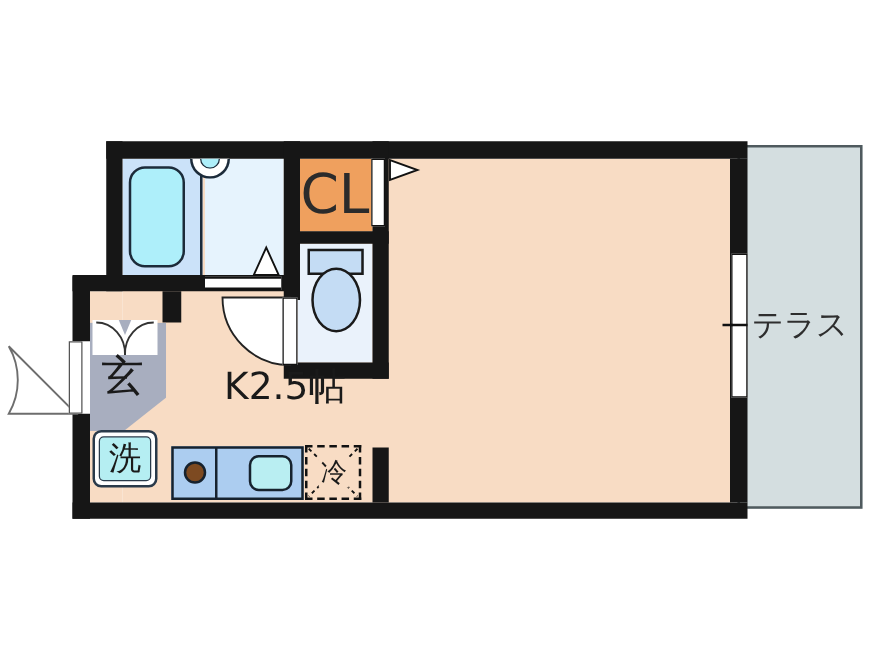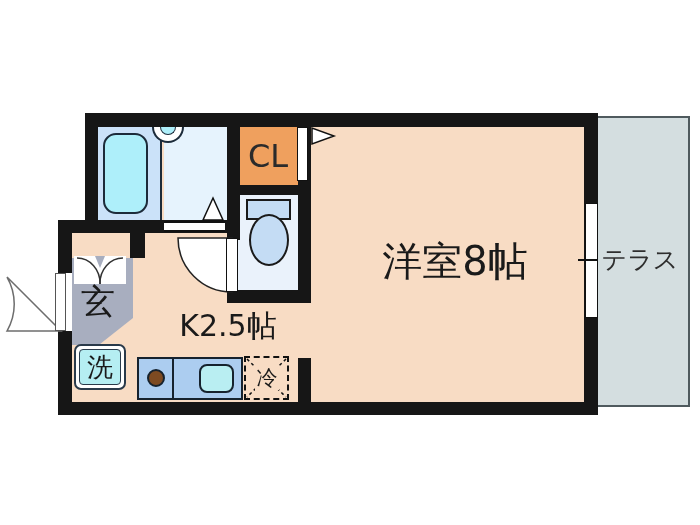--- a/index.html
+++ b/index.html
@@ -99,29 +99,26 @@
   <div class="abs fix" style="left:244px;top:356px;width:45px;height:44px;border:2px dashed #111;">
     <svg width="41" height="40">
       <line x1="1" y1="1" x2="40" y2="39" stroke="#111" stroke-width="1.5" stroke-dasharray="3,3"></line>
       <line x1="40" y1="1" x2="1" y2="39" stroke="#111" stroke-width="1.5" stroke-dasharray="3,3"></line>
     </svg>
     <div class="abs txt" style="left:9px;top:8px;width:24px;height:24px;background:#f8dcc4;font-size:21px;">
       <span>冷</span>
     </div>
   </div>
 
-  <div class="abs txt" style="left:355px;top:237px;width:200px;height:48px;font-size:40px;">
-    <span>洋室8帖</span>
-  </div>
-  <div class="abs txt" style="left:168px;top:308px;width:120px;height:36px;font-size:30px;">
+  <div class="abs txt" style="left:168px;top:292px;width:120px;height:36px;font-size:30px;">
     <span>K2.5帖</span>
   </div>
   <div class="abs txt" style="left:600px;top:245px;width:80px;height:28px;font-size:25px;color:#2e2e2e;">
     <span>テラス</span>
   </div>
-  <div class="abs txt" style="left:238px;top:133px;width:60px;height:46px;font-size:32px;color:#2b2b2b;">
+  <div class="abs txt" style="left:238px;top:133px;width:60px;height:46px;font-size:44px;color:#2b2b2b;">
     <span>CL</span>
   </div>
   <div class="abs txt" style="left:78px;top:281px;width:40px;height:40px;font-size:34px;">
     <span>玄</span>
   </div>
 
 </div>
 
 </body></html>

